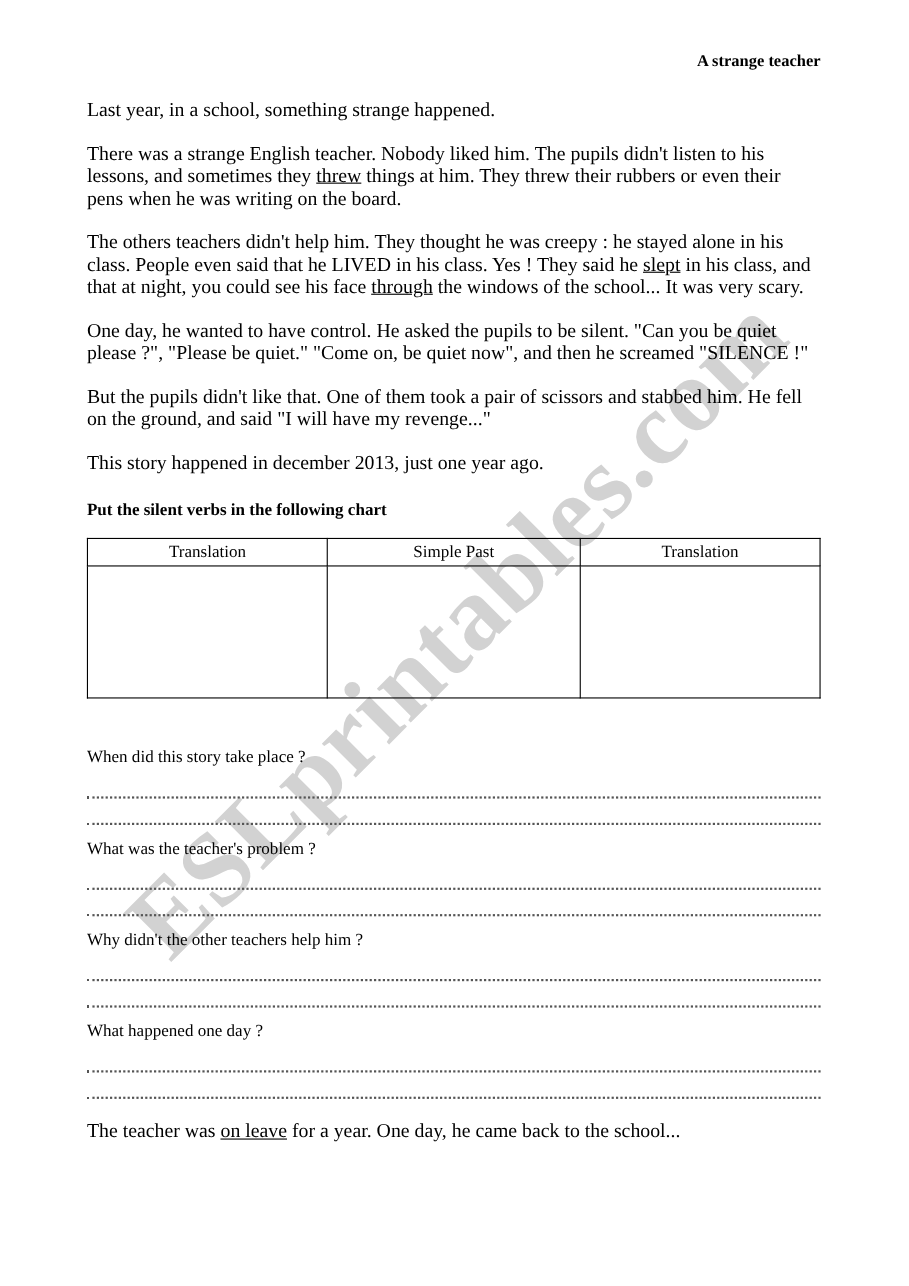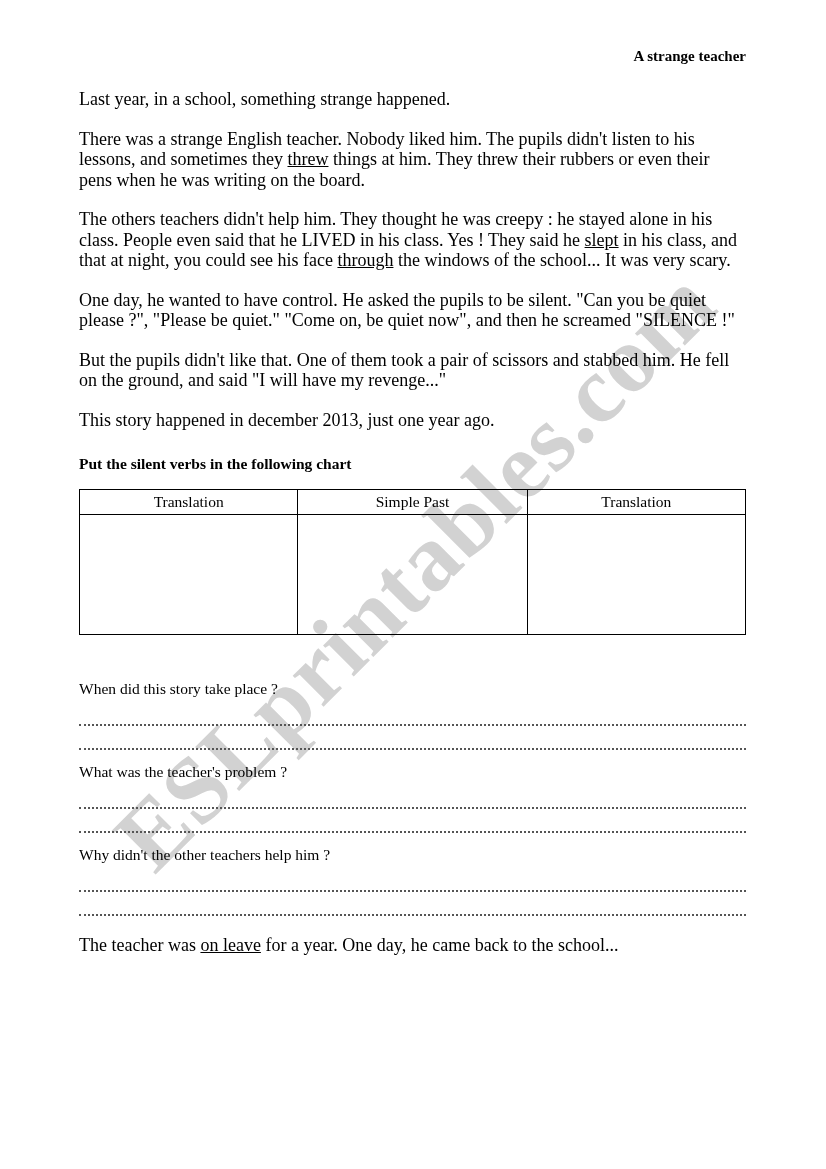--- a/index.html
+++ b/index.html
@@ -141,20 +141,25 @@
         <div class="dotline"></div>
         <div class="dotline"></div>
       </div>
 
       <div class="question">
         <p class="q-text">Why didn't the other teachers help him ?</p>
         <div class="dotline"></div>
         <div class="dotline"></div>
       </div>
 
+      <div class="question">
+        <p class="q-text">What happened one day ?</p>
+        <div class="dotline"></div>
+        <div class="dotline"></div>
+      </div>
 
     </div>
 
 
     <p class="para followup-sentence"><span>The teacher was </span><span class="u">on leave</span><span> for a year. One day, he came back to the school...</span></p>
 
   </div>
 </div>
 
 </body></html>

